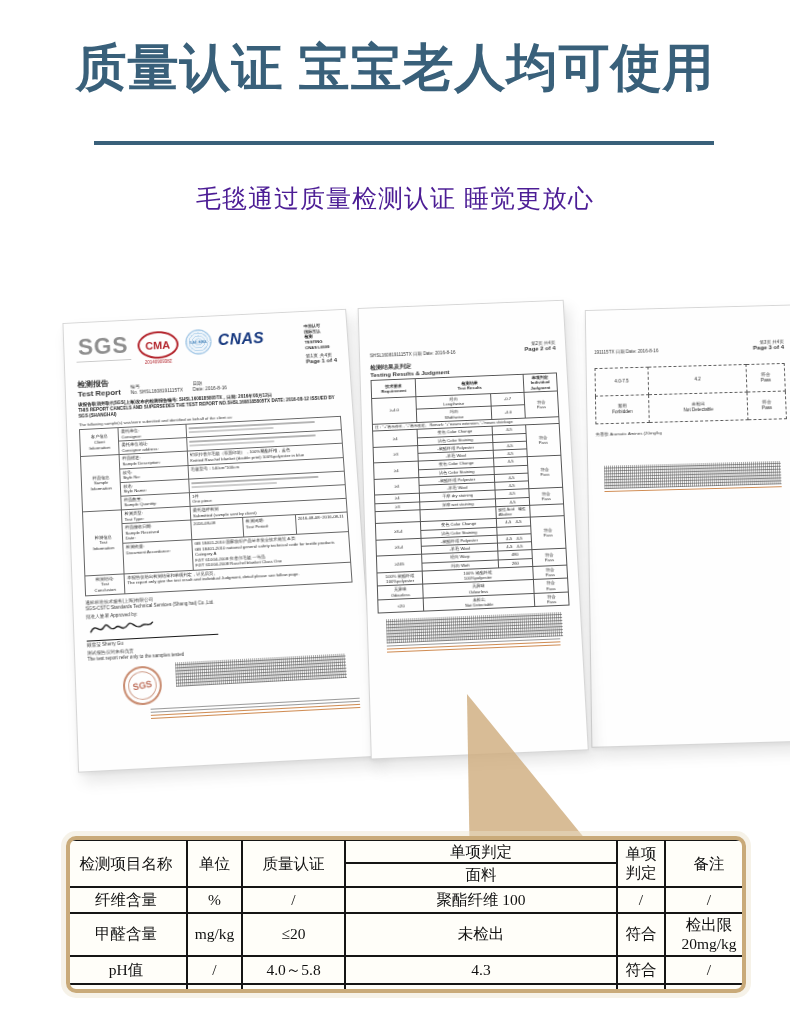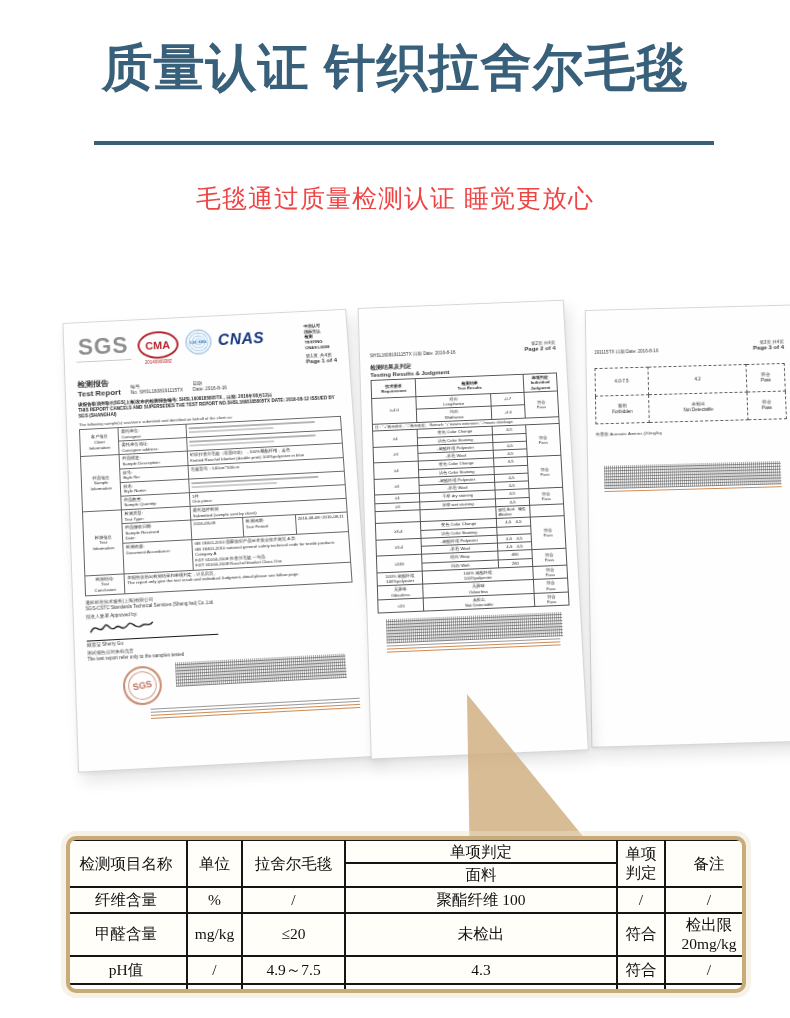--- a/index.html
+++ b/index.html
@@ -11,21 +11,21 @@
   .page-title{
     position:absolute;top:34px;left:0;width:100%;text-align:center;
     font-size:51px;font-weight:800;color:#39607a;letter-spacing:1px;
     font-family:"Liberation Sans",sans-serif;
   }
   .title-divider{
     position:absolute;top:141px;left:94px;width:620px;height:4px;background:#39607a;
   }
   .page-subtitle{
     position:absolute;top:182px;left:0;width:100%;text-align:center;
-    font-size:25px;color:#ef4444;letter-spacing:1px;
+    font-size:25px;color:#4c1d95;letter-spacing:1px;
   }
   
   .cert{
     position:absolute;background:#fefefe;border:1px solid #d6d6d6;box-sizing:border-box;
     box-shadow:5px 9px 14px rgba(0,0,0,.10),0 2px 4px rgba(0,0,0,.06);
     color:#333;z-index:1;
   }
   #cert1{left:70px;top:306px;width:292px;height:456px;
     transform:perspective(1400px) rotateX(10deg) rotate(-3deg);padding:13px 12px 8px;}
   #cert2{left:364px;top:294px;width:212px;height:458px;
@@ -116,21 +116,21 @@
   }
   table#summary th,table#summary td{
     border:2px solid #151515;text-align:center;padding:1px 3px;font-weight:normal;
     white-space:pre-line;line-height:1.25;vertical-align:middle;
   }
   table#summary tr.hrow{height:23px;}
 </style>
 </head>
 <body>
 
-<div class="page-title">质量认证 针织拉舍尔毛毯</div>
+<div class="page-title">质量认证 宝宝老人均可使用</div>
 <div class="title-divider"></div>
 <div class="page-subtitle">毛毯通过质量检测认证 睡觉更放心</div>
 
 <div class="cert" id="cert1">
   <div class="logo-row">
     <div class="sgs-logo">SGS</div>
     <div class="badge-col">
       <div class="cma-badge">CMA</div>
       <div class="cma-number">2014090938Z</div>
     </div>
@@ -470,21 +470,21 @@
         <col style="width:55px">
         <col style="width:103px">
       <col style="width:272px">
         <col style="width:48px">
         <col style="width:88px">
     </colgroup>
     <tbody>
       <tr class="hrow">
         <th rowspan="2">检测项目名称</th>
         <th rowspan="2">单位</th>
-        <th rowspan="2">拉舍尔毛毯</th>
+        <th rowspan="2">质量认证</th>
         <th>单项判定</th>
         <th rowspan="2">单项判定</th>
         <th rowspan="2">备注</th>
       </tr>
       <tr class="hrow">
         <th>面料</th>
       </tr>
     </tbody>
     <tbody>
         <tr style="height: 26px;">
@@ -500,21 +500,21 @@
           <td>mg/kg</td>
           <td>≤20</td>
           <td>未检出</td>
           <td>符合</td>
           <td>检出限
 20mg/kg</td>
         </tr>
         <tr style="height: 28px;">
           <td>pH值</td>
           <td>/</td>
-          <td>4.9～7.5</td>
+          <td>4.0～5.8</td>
           <td>4.3</td>
           <td>符合</td>
           <td>/</td>
         </tr>
         <tr style="height: 46px;">
           <td>可分解致癌芳香胺染料</td>
           <td>mg/kg</td>
           <td>禁用（≤20）</td>
           <td>未检出</td>
           <td>符合</td>

